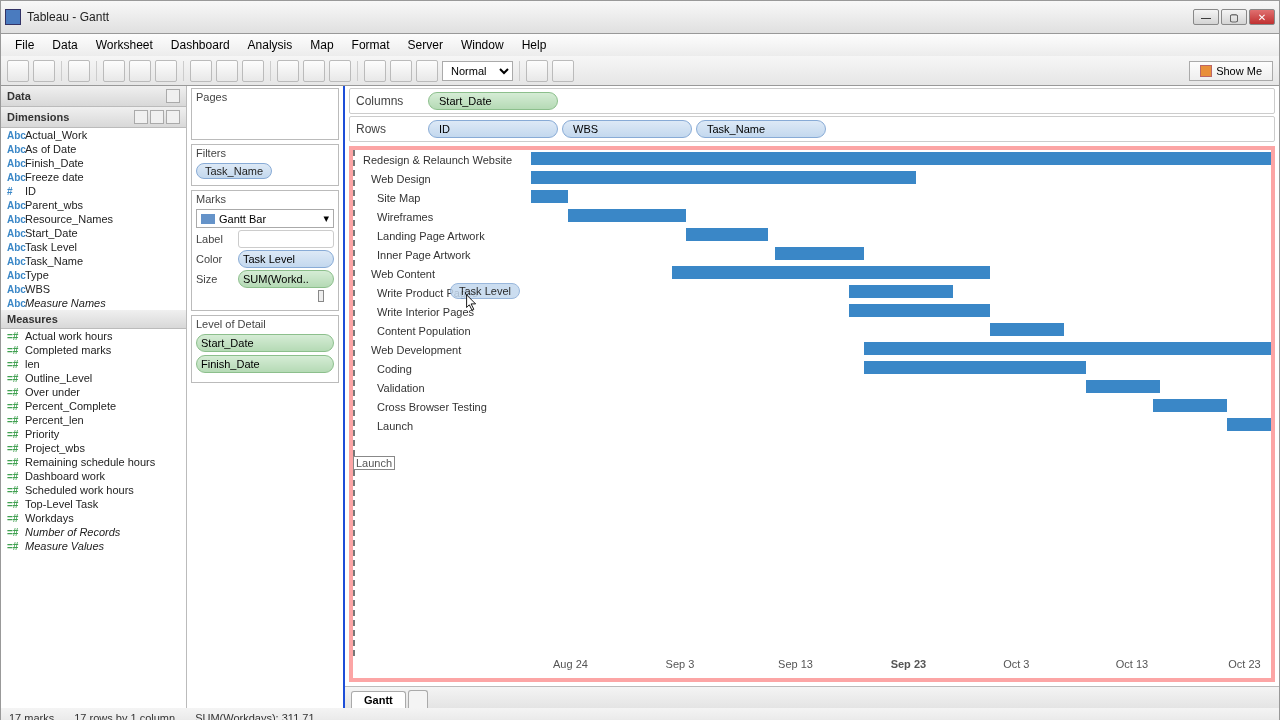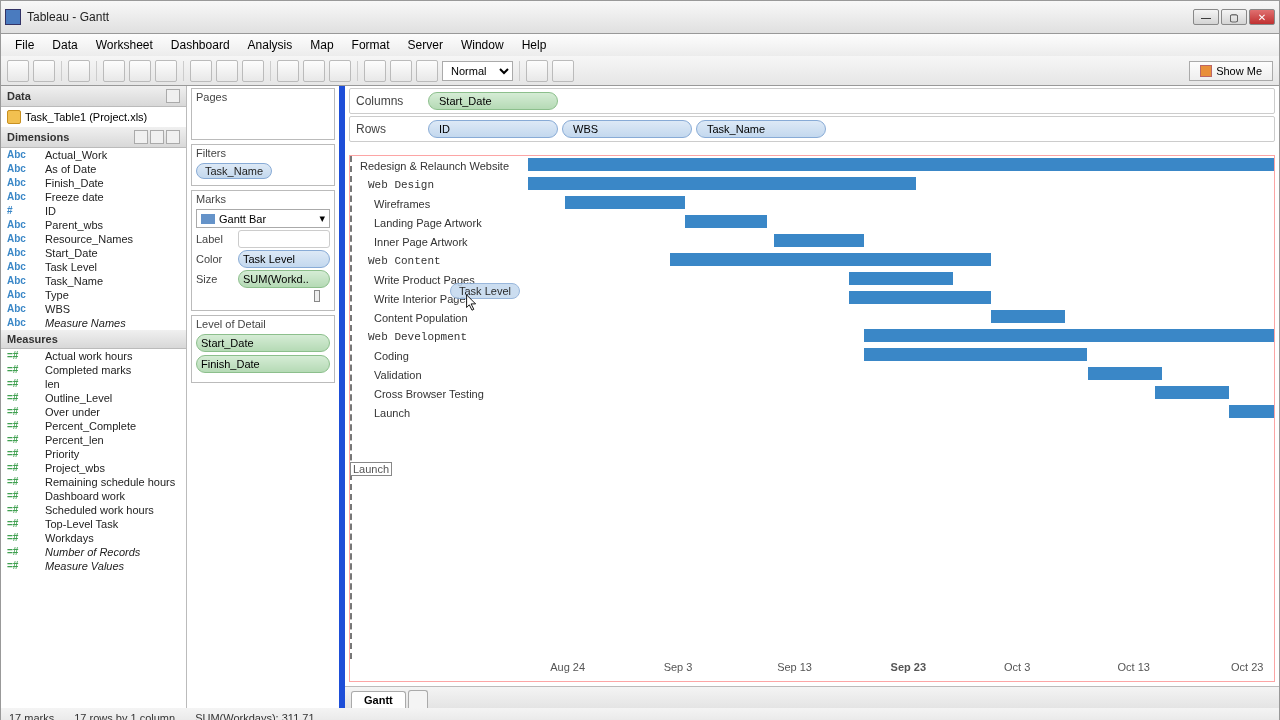--- a/index.html
+++ b/index.html
@@ -19,26 +19,26 @@
 .showme { margin-left:auto; padding:3px 10px; border:1px solid #aaa; background:linear-gradient(#fdfdfd,#eee); display:flex; align-items:center; gap:4px; }
 .showme-ico { width:12px; height:12px; background:#e98f3a; border:1px solid #b66; }
 .main { display:flex; height:622px; border-left:1px solid #999; border-right:1px solid #999; }
 .leftpane { width:186px; min-width:186px; border-right:1px solid #bbb; background:#fff; display:flex; flex-direction:column; }
 .pane-hdr { background:linear-gradient(#f0f0f0,#d8d8d8); border-bottom:1px solid #bbb; padding:3px 6px; font-weight:bold; font-size:12px; color:#333; display:flex; align-items:center; }
 .pane-hdr .hdr-icons { margin-left:auto; display:flex; gap:2px; }
 .hdr-ico { width:14px; height:14px; border:1px solid #aaa; background:#f0f0f0; }
 .datasource { padding:3px 6px; display:flex; align-items:center; gap:4px; }
 .ds-ico { width:14px; height:14px; background:#f2c050; border:1px solid #c89020; border-radius:2px; }
 .field-list { overflow-y:auto; }
-.field { padding:1px 6px; display:flex; gap:20px; }
+.field { padding:1px 6px; display:flex; align-items:center; gap:0; }
 .fld-ico { width:18px; color:#3a87c7; font-size:10px; font-weight:bold; }
 .fld-ico.m { color:#3fa050; }
 .fld-name { color:#222; }
 .fld-name.i { font-style:italic; }
-.midpane { width:158px; min-width:158px; border-right:6px solid #1d4ed8; background:#fff; display:flex; flex-direction:column; }
+.midpane { width:158px; min-width:158px; border-right:2px solid #1d4ed8; background:#fff; display:flex; flex-direction:column; }
 .card { border:1px solid #bbb; margin:2px 4px; background:#fff; }
 .card-title { font-size:11px; color:#444; padding:2px 4px; }
 .card-body { padding:2px 4px 6px; }
 .pill { border:1px solid #7ab87a; background:linear-gradient(#d5ecd5,#b5dab5); border-radius:9px; padding:1px 8px; display:inline-block; font-size:11px; color:#222; }
 .pill.blue { border-color:#88abd6; background:linear-gradient(#dde9f6,#c3d8ee); }
 .marks-type { border:1px solid #aaa; background:#fff; padding:2px 4px; display:flex; align-items:center; gap:4px; }
 .mark-ico { width:14px; height:10px; background:#6593c9; }
 .shelf-row { display:flex; align-items:center; gap:4px; margin:2px 0; }
 .shelf-lbl { width:38px; color:#444; }
 .shelf-slot { flex:1; height:18px; border:1px solid #ccc; background:#fff; border-radius:3px; display:flex; align-items:center; padding:0 4px; overflow:hidden; }
@@ -46,25 +46,25 @@
 .shelf-slot.dragging { background:linear-gradient(#dde9f6,#c3d8ee); border-color:#88abd6; border-radius:9px; }
 .dragghost { position:absolute; left:450px; top:283px; background:#c3d8ee; border:1px solid #88abd6; border-radius:9px; padding:1px 8px; font-size:11px; opacity:0.85; z-index:50; }
 .cursor { position:absolute; left:465px; top:294px; z-index:51; width:14px; height:18px; }
 .viewpane { flex:1; background:#fff; display:flex; flex-direction:column; }
 .shelves { padding:2px 4px; }
 .colrow { display:flex; align-items:center; height:26px; border:1px solid #ccc; margin-bottom:2px; background:#fff; border-radius:2px; }
 .colrow-lbl { width:74px; padding-left:6px; color:#444; font-size:12px; }
 .colrow-pills { display:flex; gap:4px; padding:0 4px; }
 .gpill { border:1px solid #8cbf8c; background:linear-gradient(#d5ecd5,#b5dab5); border-radius:9px; padding:2px 10px; font-size:11px; width:130px; text-align:left; }
 .gpill.blue { border-color:#88abd6; background:linear-gradient(#dde9f6,#c3d8ee); }
-.chart { flex:1; position:relative; border:1px solid #fca5a5; margin:9px 4px 4px; overflow:hidden; }
+.chart { flex:1; position:relative; border:4px solid #fca5a5; margin:0 4px 4px; overflow:hidden; }
 .chart-rows { position:absolute; left:0; top:0; right:0; }
 .chart-row { height:19px; display:flex; align-items:center; }
 .row-label { width:178px; padding-left:10px; color:#333; font-size:11px; white-space:nowrap; }
-.row-label.l1 { padding-left:18px;font-family:Liberation Mono, monospace; }
+.row-label.l1 { padding-left:18px; }
 .row-label.l2 { padding-left:24px; }
 .bar-area { position:relative; flex:1; height:100%; }
 .bar { position:absolute; top:2px; height:13px; background:#3a87c7; }
 .today-line { position:absolute; top:0; bottom:22px; border-left:2px dashed #777; }
 .end-line { position:absolute; top:0; bottom:22px; border-left:2px dashed #777; }
 .today-lbl { position:absolute; font-size:11px; color:#555; }
 .launch-lbl { position:absolute; font-size:11px; color:#555; background:#fff; border:1px solid #888; padding:0 2px; }
 .x-axis { position:absolute; bottom:2px; left:178px; right:6px; height:18px; display:flex; color:#555; font-size:11px; }
 .x-tick { position:absolute; }
 .tabstrip { height:22px; border-top:1px solid #bbb; background:linear-gradient(#f4f4f4,#e4e4e4); display:flex; align-items:flex-end; padding:0 6px; }
@@ -130,24 +130,20 @@
 </div>
 
 <div class="main">
   <div class="leftpane">
     <div class="pane-hdr">
       <span>Data</span>
       <div class="hdr-icons">
           <div class="hdr-ico"></div>
         </div>
     </div>
-    <div class="datasource">
-      <div class="ds-ico"></div>
-      <span>Task_Table1 (Project.xls)</span>
-    </div>
     <div class="pane-hdr">
       <span>Dimensions</span>
       <div class="hdr-icons">
         <div class="hdr-ico"></div>
         <div class="hdr-ico"></div>
         <div class="hdr-ico"></div>
       </div>
     </div>
     <div class="field-list" id="dims">
         <div class="field">
@@ -343,20 +339,26 @@
           <div class="chart-row">
             <div class="row-label l0">Redesign &amp; Relaunch Website</div>
             <div class="bar-area">
               <div class="bar" style="left: 0%; width: 100%;"></div>
             </div>
           </div>
           <div class="chart-row">
             <div class="row-label l1">Web Design</div>
             <div class="bar-area">
               <div class="bar" style="left: 0%; width: 52%;"></div>
+            </div>
+          </div>
+          <div class="chart-row">
+            <div class="row-label l2">Site Map</div>
+            <div class="bar-area">
+              <div class="bar" style="left: 0%; width: 5%;"></div>
             </div>
           </div>
           <div class="chart-row">
             <div class="row-label l2">Wireframes</div>
             <div class="bar-area">
               <div class="bar" style="left: 5%; width: 16%;"></div>
             </div>
           </div>
           <div class="chart-row">
             <div class="row-label l2">Landing Page Artwork</div>

